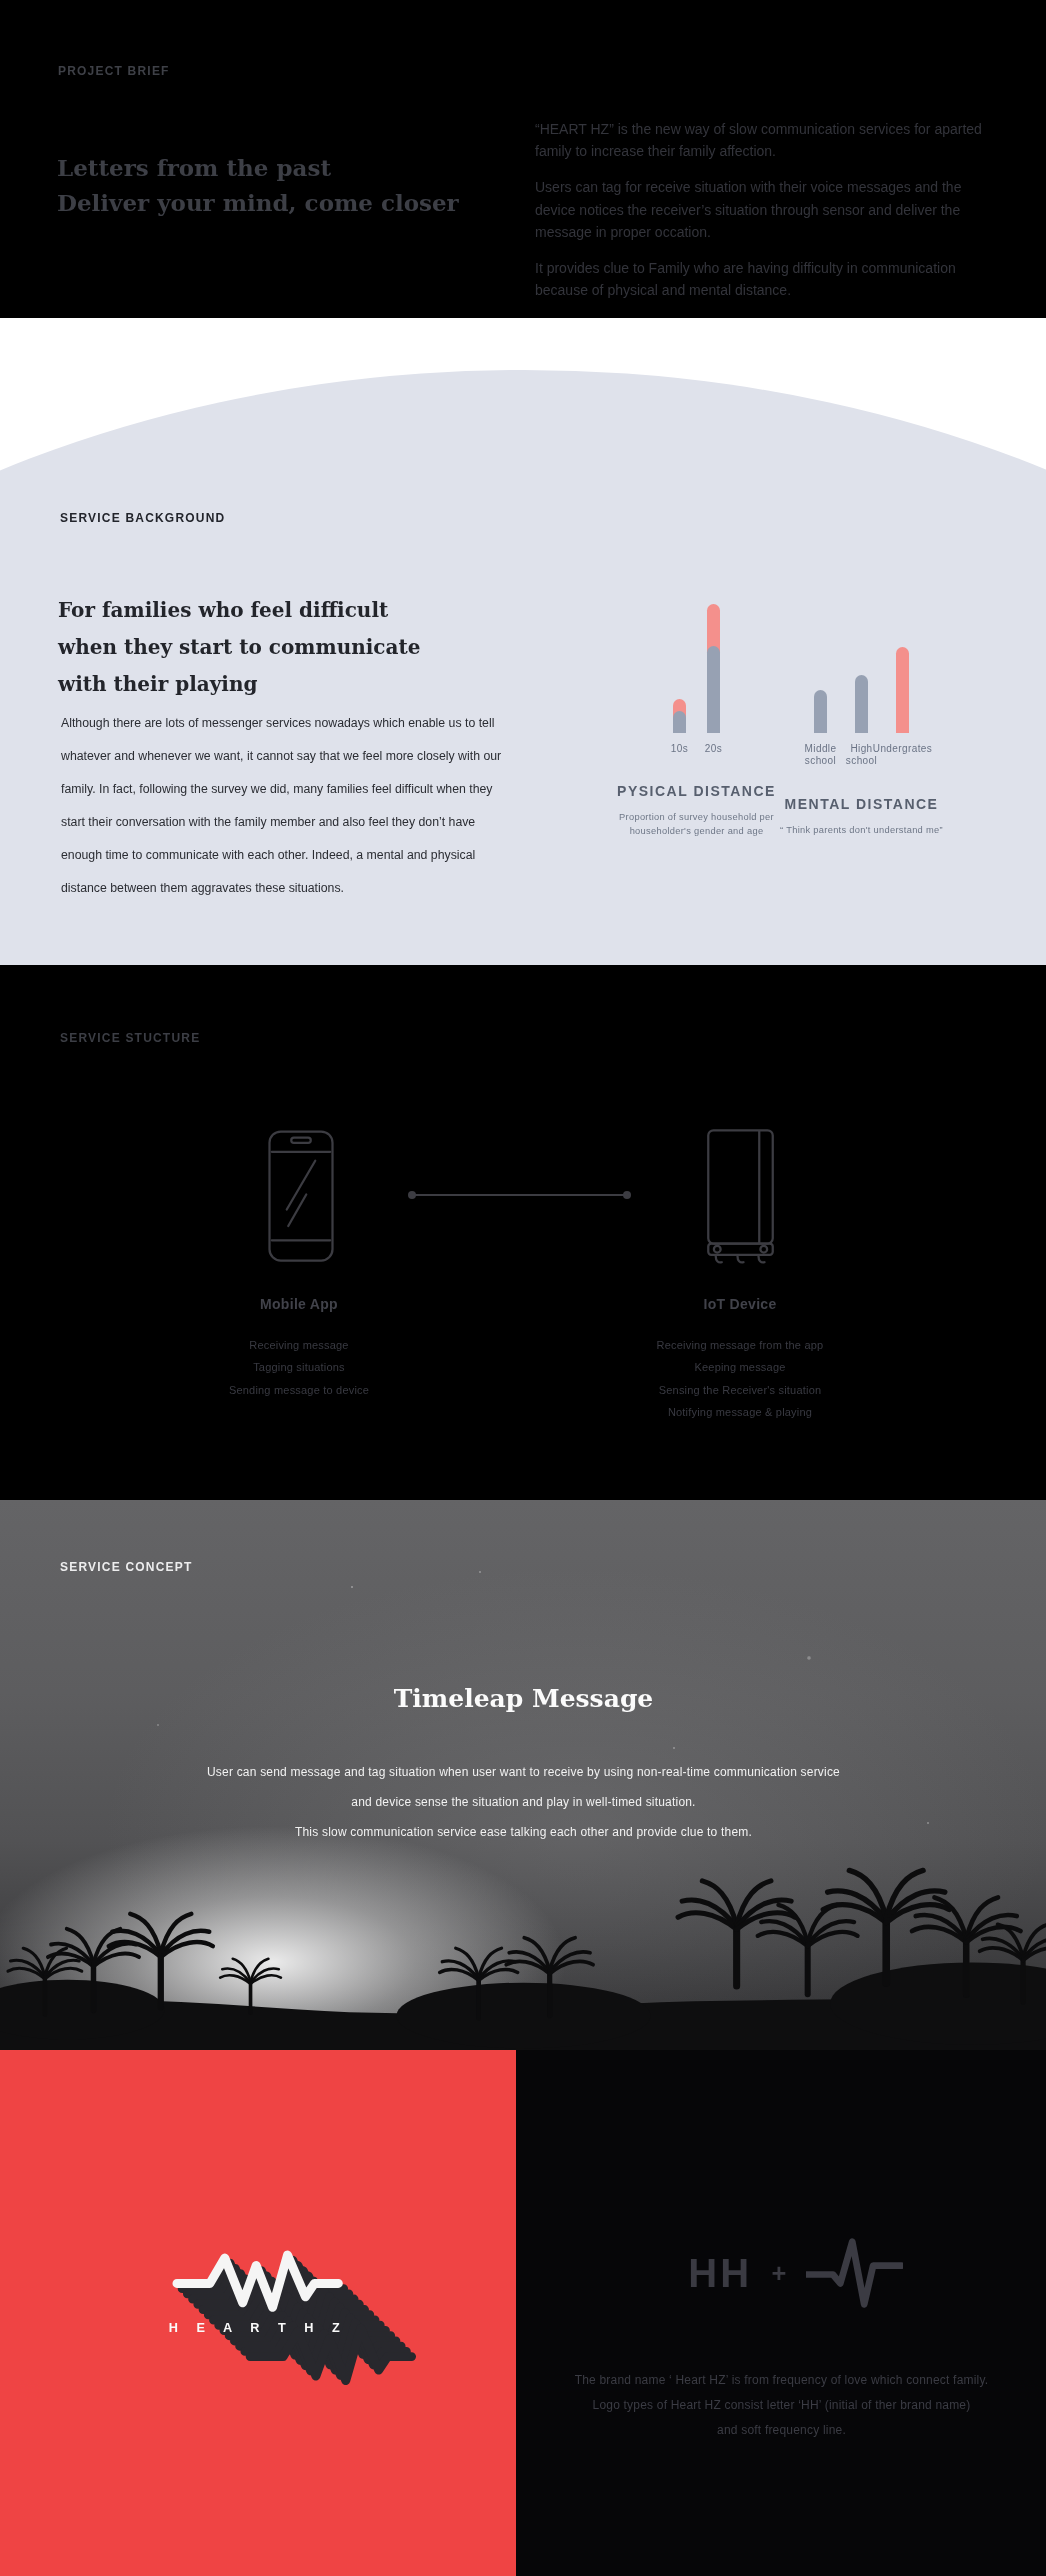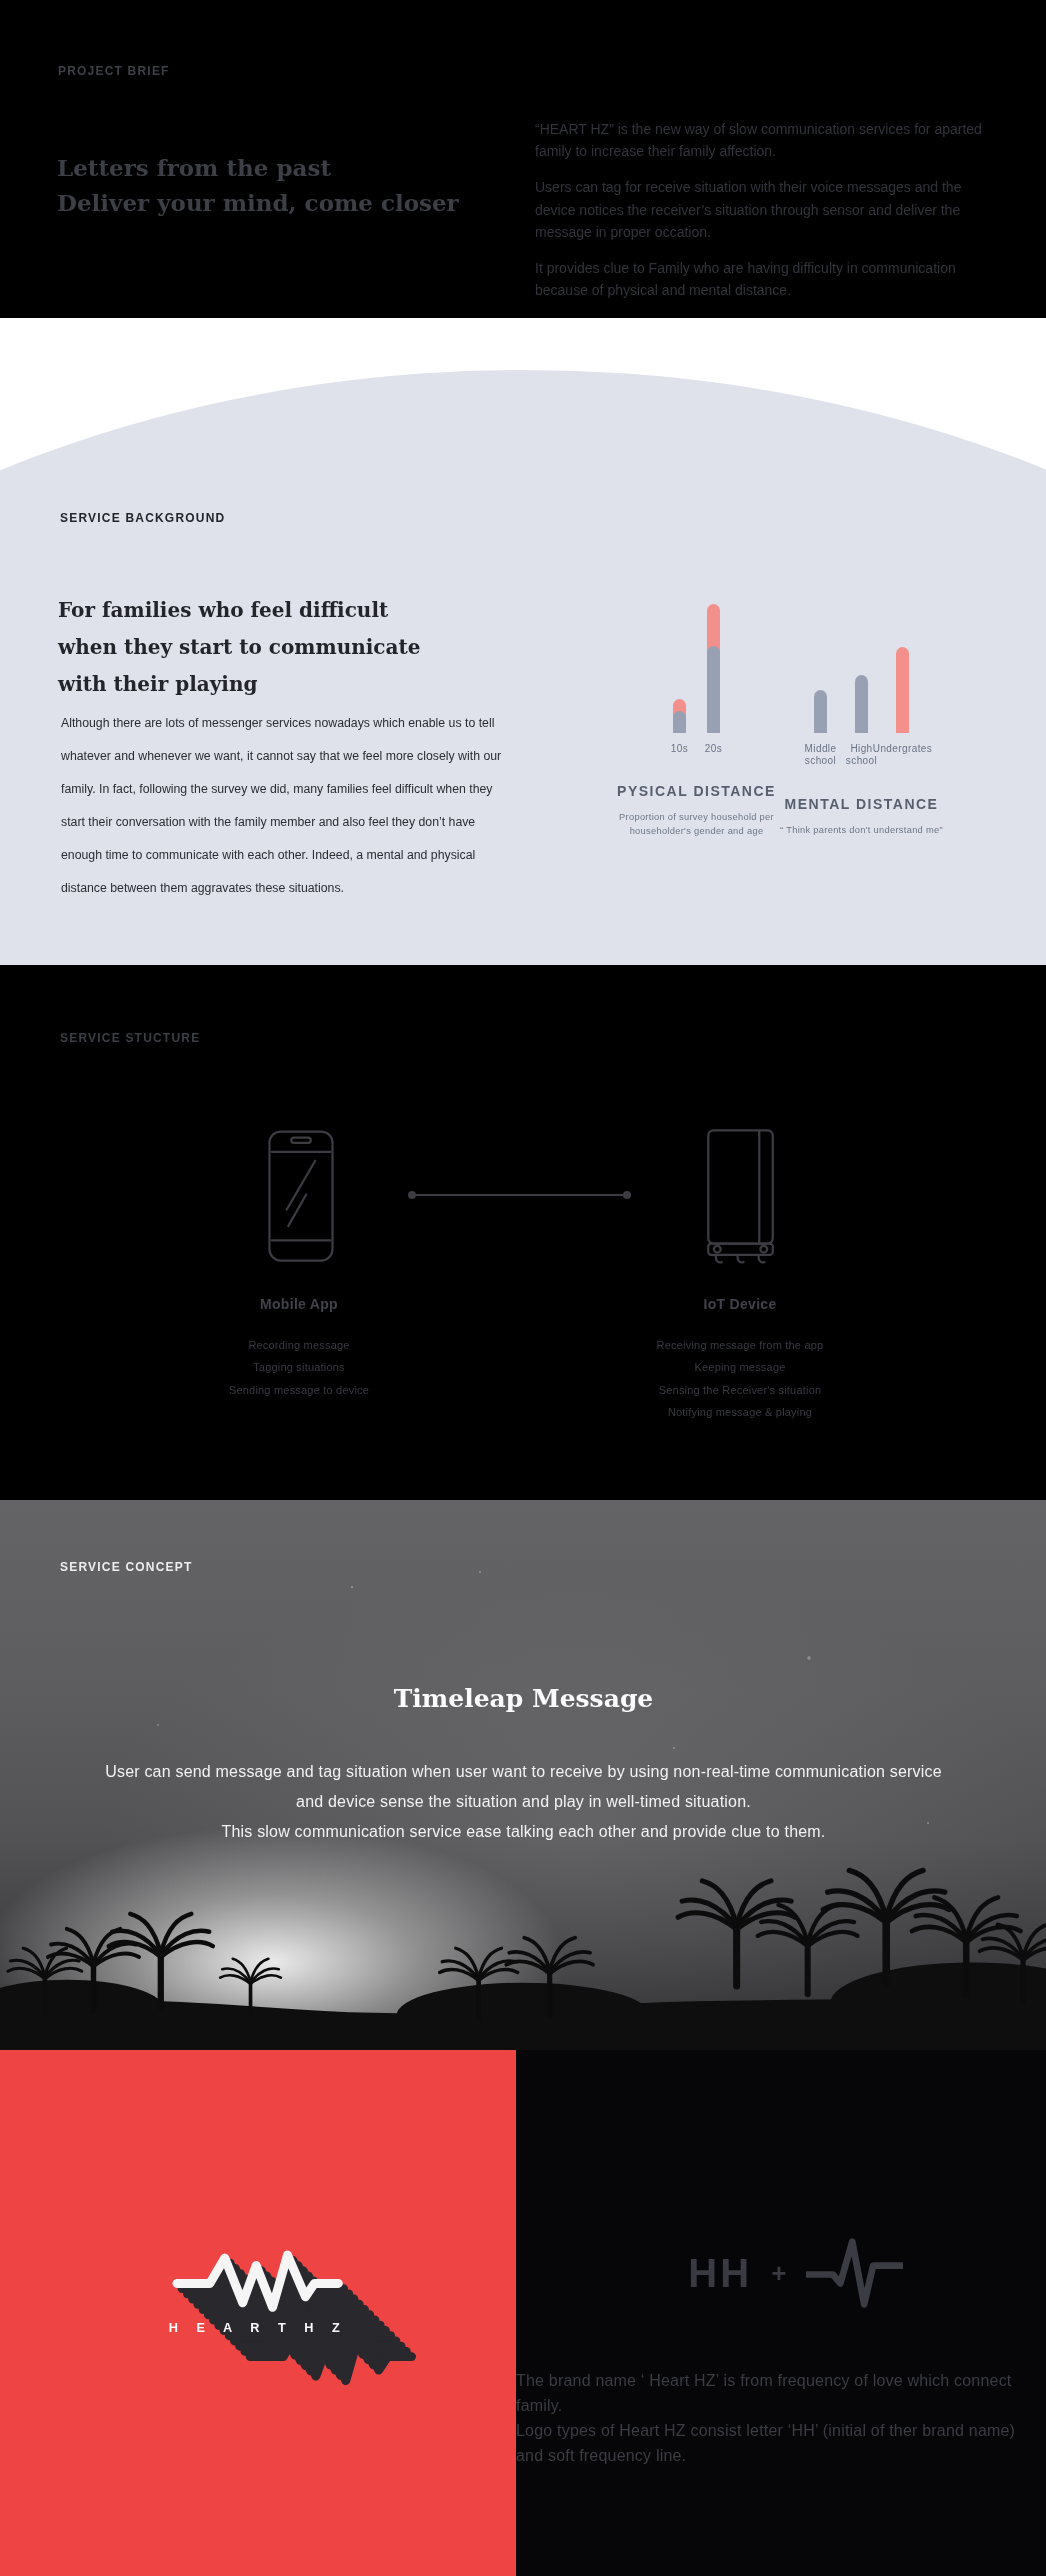--- a/index.html
+++ b/index.html
@@ -61,39 +61,39 @@
     background:
       radial-gradient(ellipse 419px 194px at 26% 84%, rgba(244,244,244,.95) 0%, rgba(205,205,205,.55) 34%, rgba(150,150,150,0) 70%),
       radial-gradient(ellipse 673px 374px at 55% 60%, rgba(130,130,132,.35) 0%, rgba(130,130,132,0) 70%),
       linear-gradient(180deg,#646466 0%,#5d5d5f 35%,#525254 62%,#3f3f41 82%,#29292b 100%);
   }
   .sc-eyebrow{left:60px;top:60px;color:#ededee;}
   .tl-title{
     left:0;top:184px;width:100%;text-align:center;color:#fbfbfb;
     font-family:"DejaVu Serif","Liberation Serif",serif;font-size:25px;font-weight:bold;
   }
-  .tl-body{left:0;top:257px;width:100%;text-align:center;color:#f2f2f2;font-size:16px;line-height:30px;letter-spacing:0.2px;}
+  .tl-body{left:0;top:257px;width:100%;text-align:center;color:#f2f2f2;font-size:12px;line-height:30px;letter-spacing:0.2px;}
   .palms{position:absolute;left:0;bottom:0;width:1047px;height:202px;}
   .specks{position:absolute;left:0;top:0;width:1.5px;height:1.5px;border-radius:50%;
     box-shadow:351px 86px 0 rgba(255,255,255,.35),479px 71px 0 rgba(255,255,255,.3),
       808px 157px 0 0.7px rgba(255,255,255,.28),157px 224px 0 rgba(255,255,255,.25),
       673px 247px 0 rgba(255,255,255,.3),927px 322px 0 rgba(255,255,255,.3);}
 
   
   .sec-footer{height:527px;background:#060608;}
   .footer-left{left:0;top:0;width:516px;height:527px;background:#ef4444;}
   .footer-right{left:516px;top:0;width:531px;height:527px;background:#060608;}
   .logo-svg{position:absolute;left:168px;top:187px;width:254px;height:172px;}
   .logo-text{position:absolute;left:0;top:271px;width:516px;text-align:center;
     color:#fafafa;font-size:12.7px;font-weight:bold;letter-spacing:7.5px;}
   .formula{position:absolute;left:0;top:187px;width:531px;display:flex;align-items:center;justify-content:center;gap:19.4px;}
   .formula-hh{font-size:40px;font-weight:bold;color:#3a3a42;letter-spacing:3px;line-height:40px;margin-left:28px;}
   .formula-plus{font-size:25.4px;font-weight:bold;color:#3a3a42;}
-  .caption{position:absolute;left:0;top:318px;width:531px;
-    color:#3b3c44;font-size:16px;line-height:25px;letter-spacing:0.2px;}
+  .caption{position:absolute;left:0;top:318px;width:531px;text-align:center;
+    color:#3b3c44;font-size:12px;line-height:25px;letter-spacing:0.2px;}
 </style>
 </head>
 <body>
 
 <div class="sec sec-brief">
   <div class="abs eyebrow brief-eyebrow">PROJECT BRIEF</div>
   <div class="abs brief-heading">
     <div>Letters from the past</div>
     <div>Deliver your mind, come closer</div>
   </div>
@@ -185,21 +185,21 @@
       <path d="M13 171 c0 6 3 9 8 8"></path>
       <path d="M42 171 c0 6 3 9 8 8"></path>
       <path d="M70 171 c0 6 3 9 8 8"></path>
     </g>
   </svg>
 
   <div class="node-title" style="left:224px;top:331px;">Mobile App</div>
   <div class="node-title" style="left:665px;top:331px;">IoT Device</div>
 
   <div class="node-list" style="left:187px;top:369px;">
-    <div>Recording message</div>
+    <div>Receiving message</div>
     <div>Tagging situations</div>
     <div>Sending message to device</div>
   </div>
   <div class="node-list" style="left:628px;top:369px;">
     <div>Receiving message from the app</div>
     <div>Keeping message</div>
     <div>Sensing the Receiver's situation</div>
     <div>Notifying message &amp; playing</div>
   </div>
 </div>

